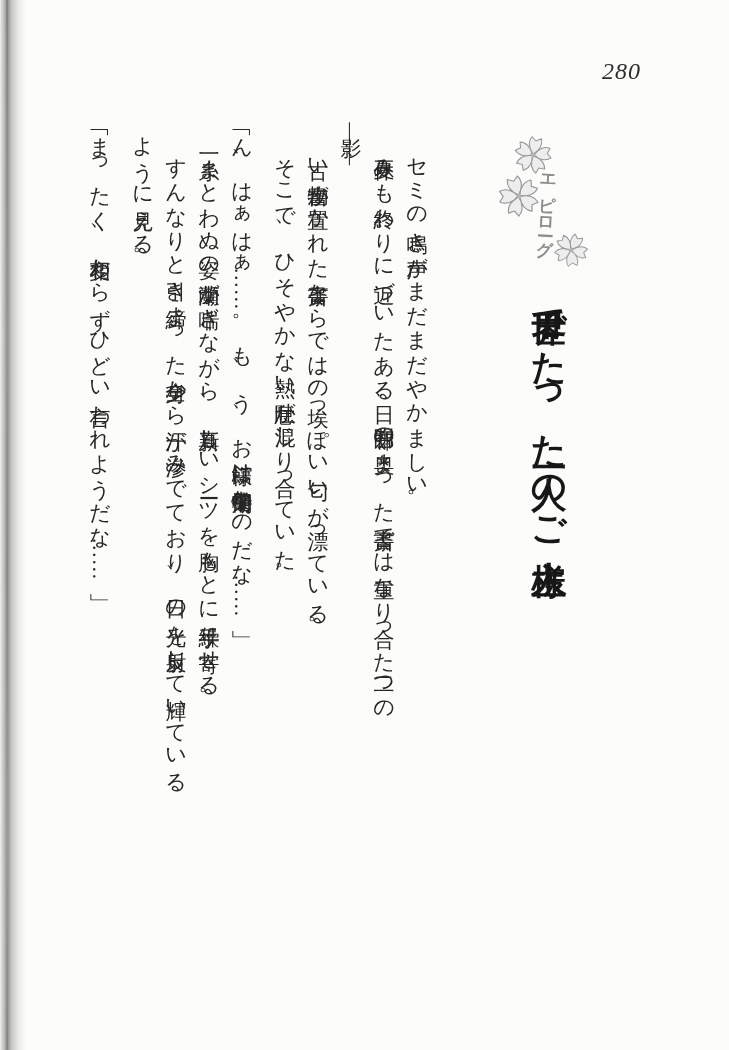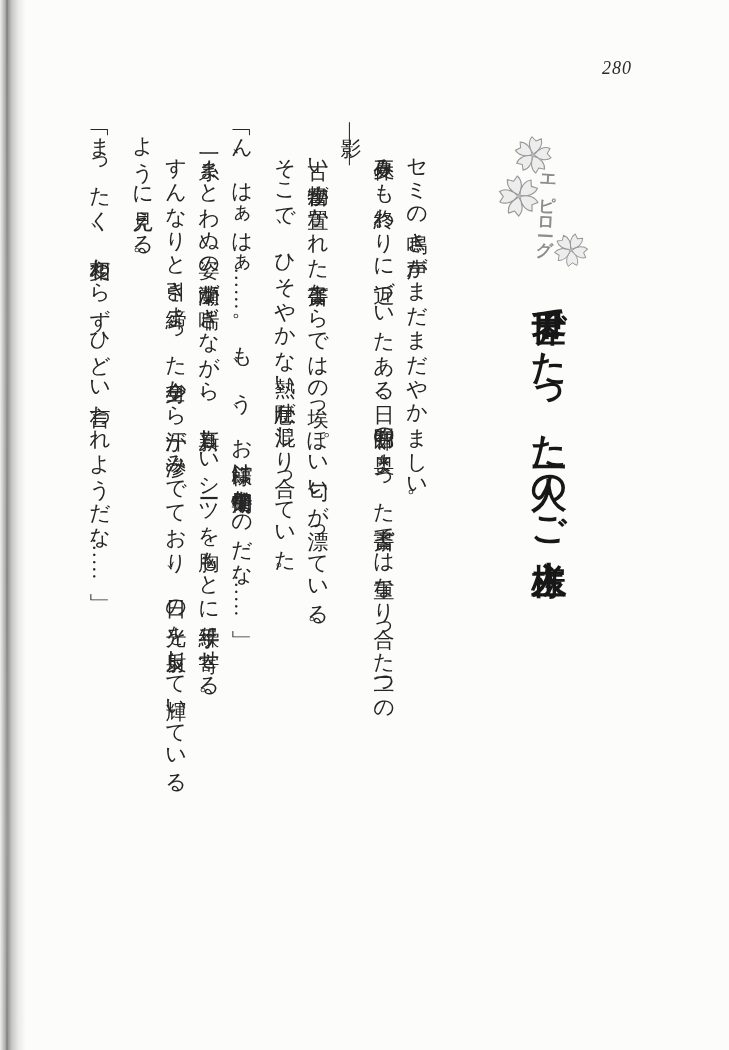--- a/index.html
+++ b/index.html
@@ -30,21 +30,21 @@
     background: linear-gradient(180deg,
       #7a7a78 0%, #9a9a98 30%, #838381 55%, #a2a2a0 80%, #7d7d7b 100%);
     opacity: .55;
   }
 
   .page-number {
     position: absolute;
     top: 58px; left: 602px;
     font-family: "Liberation Serif", serif;
     font-style: italic;
-    font-size: 18px;
+    font-size: 24px;
     color: #2c2c2c;
     letter-spacing: 1px;
   }
 
   
   .epilogue { position: absolute; left: 496px; top: 131px; width: 112px; height: 150px; }
   .flower { position: absolute; }
   .flower.f1 { left: 16px; top: 3px;  width: 42px; height: 42px; transform: rotate(12deg); }
   .flower.f2 { left: 0px;  top: 42px; width: 46px; height: 46px; transform: rotate(-20deg); }
   .flower.f3 { left: 56px; top: 100px; width: 38px; height: 38px; transform: rotate(30deg); }

